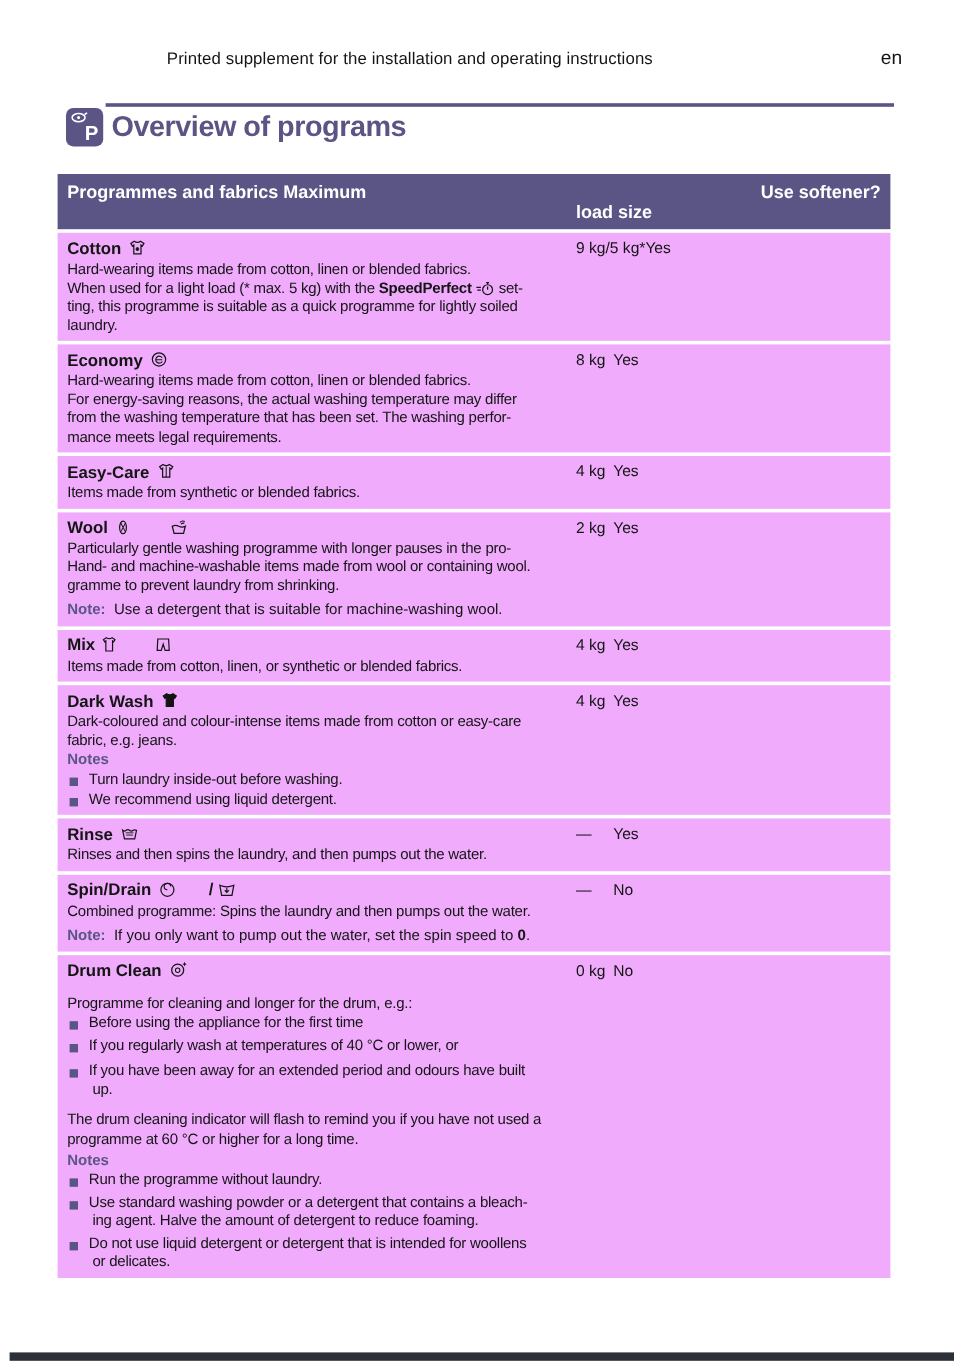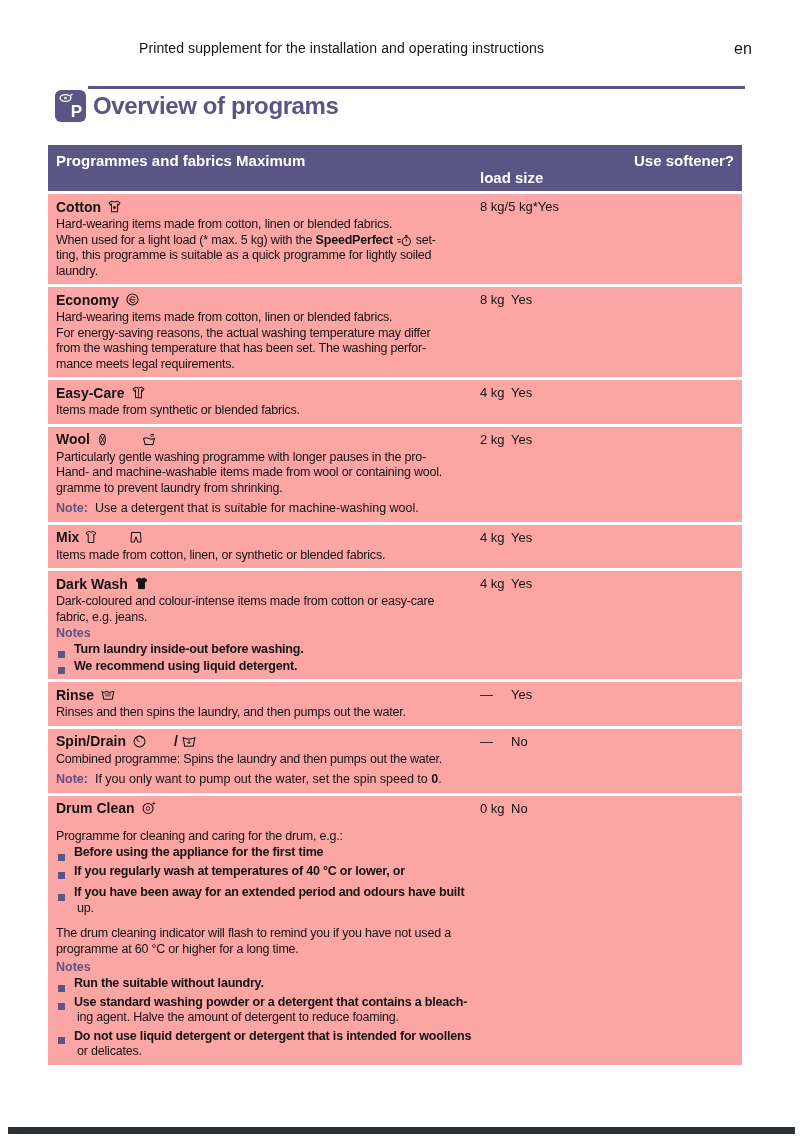--- a/index.html
+++ b/index.html
@@ -21,32 +21,32 @@
                 color:#5a5585; letter-spacing:-0.4px; }
 
   
   .table { position:absolute; top:145px; left:48px; width:694px; }
   .thead { position:relative; height:46px; background:#5a5585; color:#fff;
            font-weight:bold; font-size:15px; }
   .thead-line1 { position:absolute; top:7px; left:8px; white-space:pre; }
   .thead-load2 { position:absolute; top:24px; left:432px; }
   .thead-soft  { position:absolute; top:7px; right:8px; }
 
-  .row { position:relative; background:#fca5a5; margin-top:3px; padding:4px 0 5px 8px;
+  .row { position:relative; background:#f0abfc; margin-top:3px; padding:4px 0 5px 8px;
          box-sizing:border-box; }
   .row-title { display:flex; align-items:center; gap:6px; font-weight:bold; font-size:14px;
                height:17px; white-space:pre; }
   .desc { font-size:12.5px; line-height:15.5px; letter-spacing:-0.2px; margin-top:2px; }
   .line { white-space:pre; }
   .gap-s { height:10px; }
   .notes-label { color:#5a5585; font-weight:bold; font-size:12.5px; line-height:16px; }
   .note-line { margin-top:5px; font-size:12.5px; line-height:15.5px; white-space:pre; }
   .note-label { color:#5a5585; font-weight:bold; }
   .note-text { margin-left:7px;text-align:right; }
-  .bullet { display:flex; align-items:flex-end; margin-top:1px;font-weight:bold; }
+  .bullet { display:flex; align-items:center; margin-top:1px; }
   .sq { flex:none; width:7px; height:7px; background:#5a5585; margin:4px 9px 0 2px; }
   .bullet-cont { margin-left:21px; white-space:pre; }
   .row-right { position:absolute; left:432px; top:5px; font-size:13px; white-space:pre; }
   .load { display:inline-block; min-width:31px; }
   .icn { flex:none; }
 
   .footer-bar { position:absolute; left:8px; top:1127px; width:787px; height:7px; background:#2b3137; }
 
   b { font-weight:bold; }
   svg { display:block; }
@@ -83,21 +83,21 @@
     <div class="row" style="min-height:90px">
       <div class="row-title">
         <span>Cotton</span>
         <span class="icn">
           <svg width="15" height="15" viewBox="0 0 16 16">
               <path d="M5.2 2.2 L2.2 4.2 L3.6 6.4 L4.8 5.5 L4.8 13.5 L11.2 13.5 L11.2 5.5 L12.4 6.4 L13.8 4.2 L10.8 2.2 Q8 4.1 5.2 2.2 Z" fill="none" stroke="#141414" stroke-width="1.1"></path>
               <path d="M8 7.4 v3.4 M6.3 9.1 h3.4 M6.9 7.9 l2.2 2.4 M9.1 7.9 l-2.2 2.4" stroke="#141414" stroke-width="0.9" fill="none"></path>
             </svg>
         </span>
       </div>
-      <div class="row-right"><span class="load">8 kg/5 kg*</span><span>Yes</span></div>
+      <div class="row-right"><span class="load">9 kg/5 kg*</span><span>Yes</span></div>
       <div class="desc">
         <div class="line">Hard-wearing items made from cotton, linen or blended fabrics.</div>
         <div class="line"><span>When used for a light load (* max. 5 kg) with the </span><b>SpeedPerfect</b><span> </span><span class="icn" style="display:inline-block;vertical-align:-3px"><svg width="16" height="14" viewBox="0 0 17 15">
                 <path d="M1 7 h4 M1.8 9.5 h3.2" stroke="#141414" stroke-width="1.1" fill="none"></path>
                 <circle cx="11" cy="9" r="4.4" fill="none" stroke="#141414" stroke-width="1.1"></circle>
                 <path d="M11 9 V6.2 M9.7 2.8 h2.6 M11 2.8 v1.4" stroke="#141414" stroke-width="1.1" fill="none"></path>
               </svg></span><span> set-</span></div>
         <div class="line">ting, this programme is suitable as a quick programme for lightly soiled</div>
         <div class="line">laundry.</div>
       </div>
@@ -257,21 +257,21 @@
           <svg width="16" height="16" viewBox="0 0 17 17">
               <circle cx="7.5" cy="9" r="5.3" fill="none" stroke="#141414" stroke-width="1.1"></circle>
               <circle cx="7.5" cy="9" r="2" fill="none" stroke="#141414" stroke-width="0.9"></circle>
               <path d="M13.6 1.6 l0.6 1.5 1.5 0.6 -1.5 0.6 -0.6 1.5 -0.6 -1.5 -1.5 -0.6 1.5 -0.6 Z" fill="#141414"></path>
             </svg>
         </span>
       </div>
       <div class="row-right"><span class="load">0 kg</span><span>No</span></div>
       <div class="gap-s"></div>
       <div class="desc">
-        <div class="line">Programme for cleaning and caring for the drum, e.g.:</div>
+        <div class="line">Programme for cleaning and longer for the drum, e.g.:</div>
         <div class="bullet">
             <span class="sq"></span>
             <span class="line">Before using the appliance for the first time</span>
           </div>
         <div class="bullet" style="margin-top:3px">
             <span class="sq"></span>
             <span class="line">If you regularly wash at temperatures of 40 °C or lower, or</span>
           </div>
         <div class="bullet" style="margin-top:6px">
             <span class="sq"></span>
@@ -281,21 +281,21 @@
       </div>
       <div class="gap-s"></div>
       <div class="desc" style="margin-top:0">
         <div class="line">The drum cleaning indicator will flash to remind you if you have not used a</div>
         <div class="line">programme at 60 °C or higher for a long time.</div>
       </div>
       <div class="notes-label" style="margin-top:2px">Notes</div>
       <div class="desc" style="margin-top:0">
         <div class="bullet">
             <span class="sq"></span>
-            <span class="line">Run the suitable without laundry.</span>
+            <span class="line">Run the programme without laundry.</span>
           </div>
         <div class="bullet" style="margin-top:3px">
             <span class="sq"></span>
             <span class="line">Use standard washing powder or a detergent that contains a bleach-</span>
           </div>
         <div class="bullet-cont">ing agent. Halve the amount of detergent to reduce foaming.</div>
         <div class="bullet" style="margin-top:3px">
             <span class="sq"></span>
             <span class="line">Do not use liquid detergent or detergent that is intended for woollens</span>
           </div>

